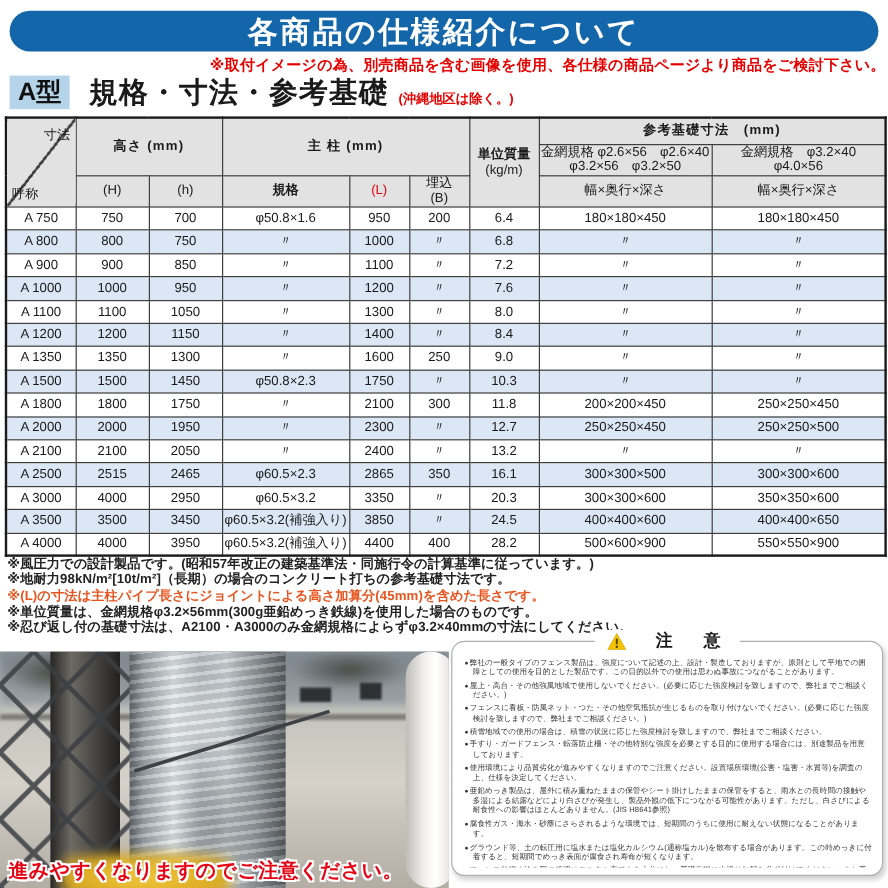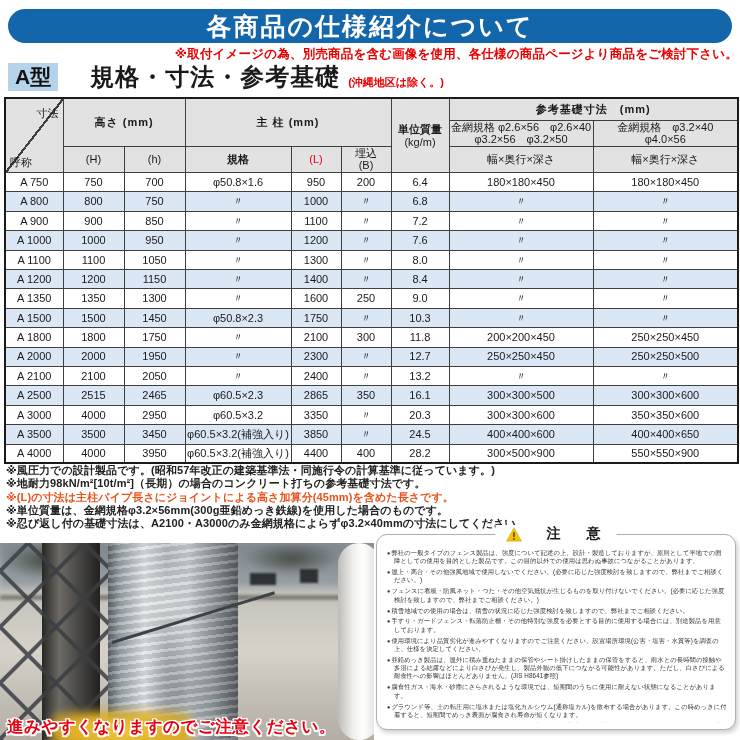--- a/index.html
+++ b/index.html
@@ -18,21 +18,21 @@
   .banner-title{color:#fff;font-size:25px;font-weight:bold;letter-spacing:2px;}
   
   .notice{
     position:absolute;left:0;top:46px;width:738px;text-align:right;
     font-size:12.5px;font-weight:bold;color:#e60000;letter-spacing:0.2px;
   }
   
   .sect{position:absolute;left:8px;top:60px;width:724px;height:34px;display:flex;align-items:center;}
   .sect-badge{
     background:#b5d3e9;color:#111;font-size:21px;font-weight:bold;
-    padding:2px 7px;margin-right:32px;line-height:1.1;
+    padding:2px 7px;margin-right:16px;line-height:1.1;
   }
   .sect-title{font-size:24px;font-weight:bold;letter-spacing:1px;}
   .sect-subnote{font-size:11px;font-weight:bold;color:#e60000;margin-left:8px;margin-top:10px;}
   
   .spec-wrap{position:absolute;left:4px;top:97px;}
   table.spec{border-collapse:collapse;table-layout:fixed;width:733px;border:2px solid #1a1a1a;}
   table.spec td{border:1px solid #3f3f3f;text-align:center;vertical-align:middle;padding:0;font-size:11px;line-height:1.15;}
   tr.hr1{height:22px;} tr.hr2{height:26px;} tr.hr3{height:23px;}
   .hdr{background:#e2e2e2;}
   .ghead{font-weight:bold;font-size:12.5px;letter-spacing:1px;}
@@ -339,21 +339,21 @@
           <td>400×400×650</td>
         </tr>
         <tr>
           <td>A 4000</td>
           <td>4000</td>
           <td>3950</td>
           <td>φ60.5×3.2(補強入り)</td>
           <td>4400</td>
           <td>400</td>
           <td>28.2</td>
-          <td>300×500×900</td>
+          <td>500×600×900</td>
           <td>550×550×900</td>
         </tr>
       </tbody>
   </table>
 </div>
 
 <div class="footnotes">
     <div class="fn" style="color: rgb(34, 34, 34);">※風圧力での設計製品です。(昭和57年改正の建築基準法・同施行令の計算基準に従っています。)</div>
     <div class="fn" style="color: rgb(34, 34, 34);">※地耐力98kN/m²[10t/m²]（長期）の場合のコンクリート打ちの参考基礎寸法です。</div>
     <div class="fn" style="color: rgb(232, 84, 30);">※(L)の寸法は主柱パイプ長さにジョイントによる高さ加算分(45mm)を含めた長さです。</div>

